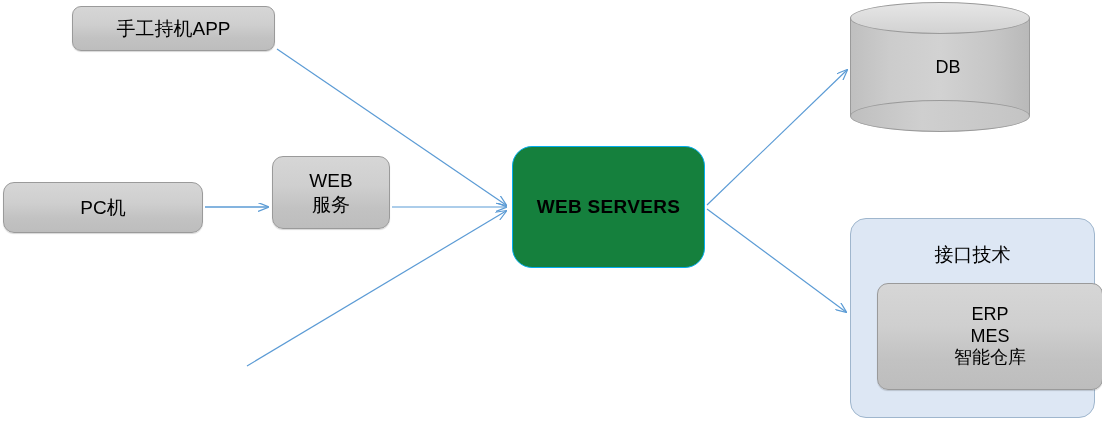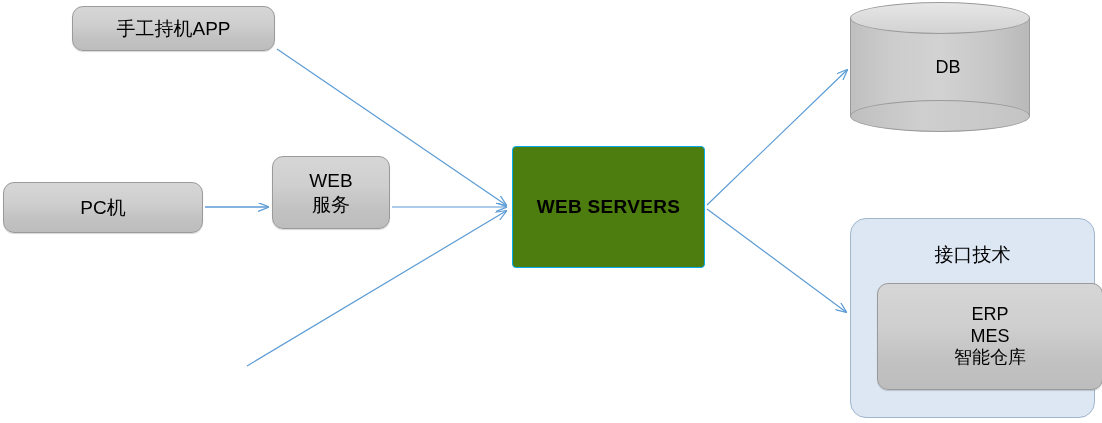--- a/index.html
+++ b/index.html
@@ -41,23 +41,23 @@
     background: linear-gradient(to bottom,
                 #d6d6d6 0%,
                 #cfcfcf 40%,
                 #c2c2c2 72%,
                 #bdbdbd 100%);
     border: 1px solid #9a9a9a;
     border-radius: 11px;
     box-shadow: 0 1px 1px rgba(0,0,0,0.16);
   }
   .cyan-box {
-    background: #4d7c0f;
+    background: #15803d;
     border: 1px solid #03adee;
-    border-radius: 4px;
+    border-radius: 20px;
     font-weight: bold;
     letter-spacing: 0.3px;
   }
   .group-box {
     background: #dde7f4;
     border: 1px solid #9fb6cd;
     border-radius: 16px;
     align-items: flex-start;
     justify-content: center;
   }
@@ -137,21 +137,21 @@
 
     <line x1="392" y1="207" x2="506" y2="207" stroke="#5b9bd5" stroke-width="1.2" marker-end="url(#arrowhead)"></line>
 
     <line x1="247" y1="366" x2="506" y2="211" stroke="#5b9bd5" stroke-width="1.2" marker-end="url(#arrowhead)"></line>
 
     <line x1="707" y1="205" x2="847" y2="70" stroke="#5b9bd5" stroke-width="1.2" marker-end="url(#arrowhead)"></line>
 
     <line x1="707" y1="209" x2="846" y2="312" stroke="#5b9bd5" stroke-width="1.2" marker-end="url(#arrowhead)"></line>
   </svg>
 
-  <div class="node gray-box" id="node-mobile-app" style="left: 72px; top: 6px; width: 203px; height: 45px; font-size: 19px;">
+  <div class="node gray-box" id="node-mobile-app" style="left: 72px; top: 6px; width: 203px; height: 45px; font-size: 19px; border-radius: 9px;">
     <span>手工持机APP</span>
   </div>
 
   <div class="node gray-box" id="node-pc" style="left: 3px; top: 182px; width: 200px; height: 51px; font-size: 19px;">
     <span>PC机</span>
   </div>
 
   <div class="node gray-box" id="node-web-service" style="left: 272px; top: 156px; width: 118px; height: 73px; font-size: 19px; padding: 0px 30px;">
     <span>WEB服务</span>
   </div>

